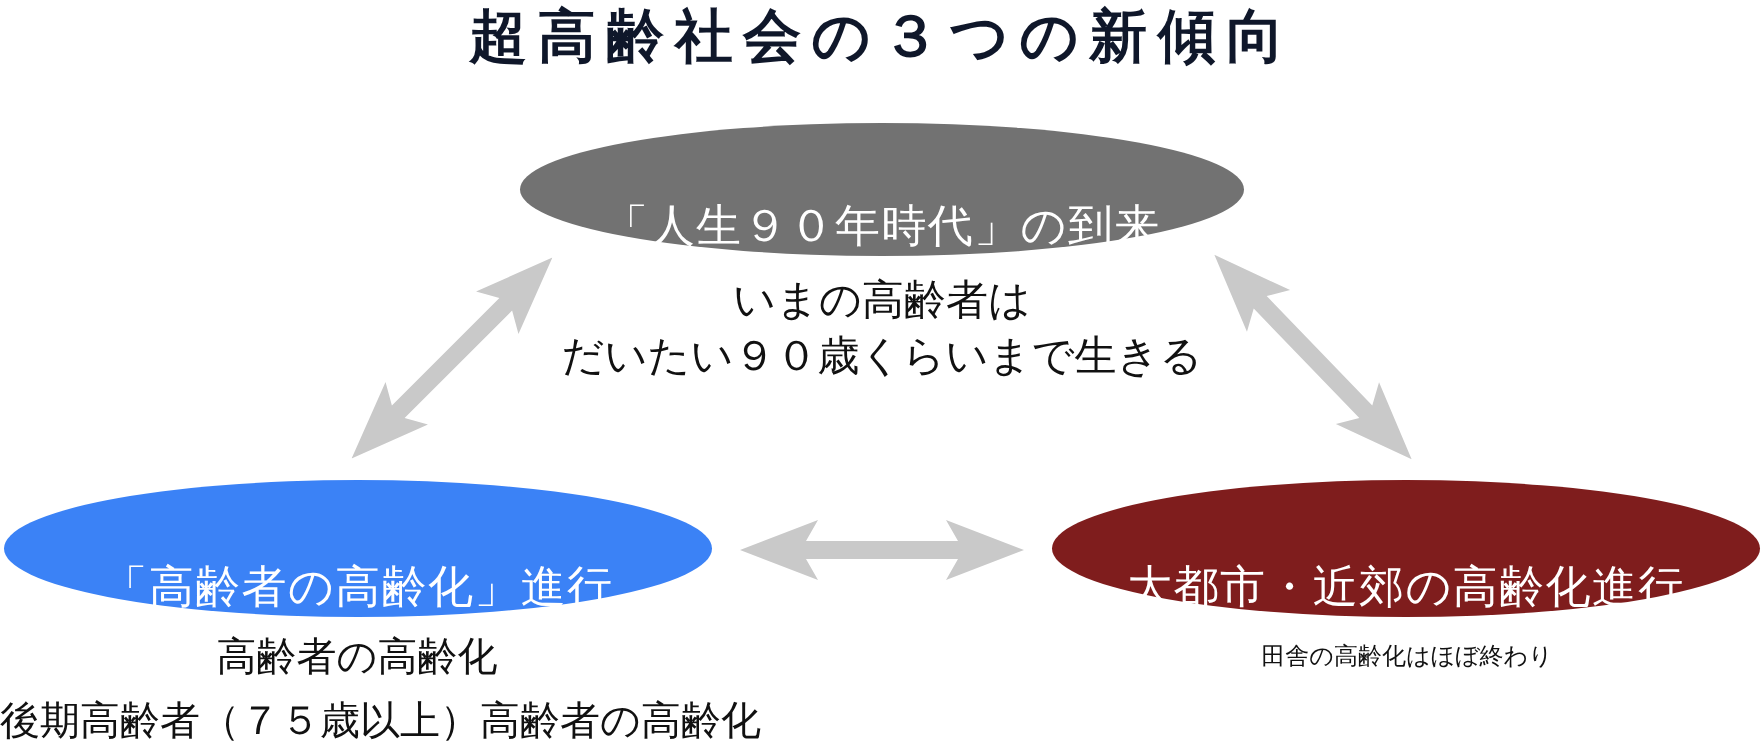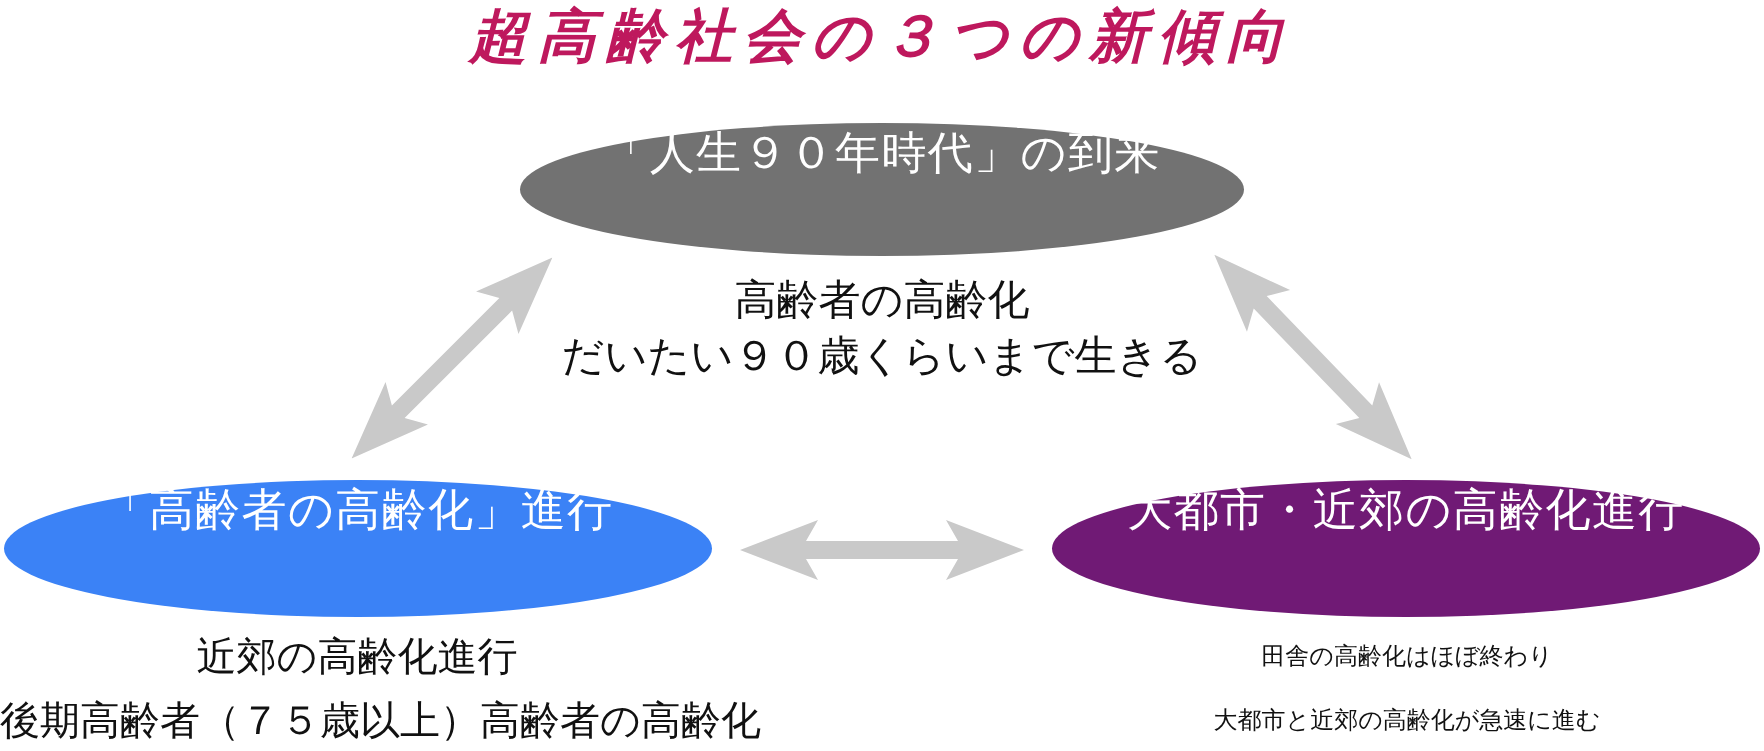--- a/index.html
+++ b/index.html
@@ -27,21 +27,21 @@
     letter-spacing: 0.18em;
     line-height: 72px;
     color: #e8600f;
     white-space: nowrap;
   }
   .ellipse {
     position: absolute;
     border-radius: 50%;
     background: #727272;
     display: flex;
-    align-items: flex-start;
+    align-items: flex-end;
     justify-content: center;
   }
   .ellipse-top    { left: 520px;  top: 123px; width: 724px; height: 133px; }
   .ellipse-left   { left: 4px;    top: 480px; width: 708px; height: 137px; }
   .ellipse-right  { left: 1052px; top: 480px; width: 708px; height: 137px; }
   .ellipse-label {
     color: #ffffff;
     font-size: 45px;
     font-weight: 500;
     letter-spacing: 0.03em;
@@ -64,44 +64,43 @@
   }
   .arrow-horizontal { left: 740px;  top: 518px; }
   .arrow-left-diag  { left: 310px;  top: 326px; transform: rotate(-45deg); }
   .arrow-right-diag { left: 1171px; top: 325px; transform: rotate(46deg); }
 </style>
 </head>
 <body>
 
 <div class="canvas">
 
-  <h1 class="title" style="color: #be185d; font-style: italic;">超高齢社会の３つの新傾向</h1>
+  <h1 class="title" style="color: #0f172a;">超高齢社会の３つの新傾向</h1>
 
   <div class="ellipse ellipse-top" style="background-color: rgb(114, 114, 114);">
     <span class="ellipse-label">「人生９０年時代」の到来</span>
   </div>
   <div class="caption caption-top">
-    <div>高齢者の高齢化</div>
+    <div>いまの高齢者は</div>
     <div>だいたい９０歳くらいまで生きる</div>
   </div>
 
   <div class="ellipse ellipse-left" style="background-color: #3b82f6;">
     <span class="ellipse-label">「高齢者の高齢化」進行</span>
   </div>
   <div class="caption caption-left">
-    <div>近郊の高齢化進行</div>
+    <div>高齢者の高齢化</div>
     <div>後期高齢者（７５歳以上）高齢者の高齢化</div>
   </div>
 
-  <div class="ellipse ellipse-right" style="background-color: #701a75;">
+  <div class="ellipse ellipse-right" style="background-color: #7f1d1d;">
     <span class="ellipse-label">大都市・近郊の高齢化進行</span>
   </div>
   <div class="caption caption-right">
     <div>田舎の高齢化はほぼ終わり</div>
-    <div>大都市と近郊の高齢化が急速に進む</div>
   </div>
 
   <svg class="arrow arrow-left-diag" viewBox="0 0 284 64" preserveAspectRatio="none">
     <path d="M 0 32 L 78 2 L 66 23 L 218 23 L 206 2 L 284 32 L 206 62 L 218 41 L 66 41 L 78 62 Z" fill="#c9c9c9"></path>
   </svg>
 
   <svg class="arrow arrow-right-diag" viewBox="0 0 284 64" preserveAspectRatio="none">
     <path d="M 0 32 L 78 2 L 66 23 L 218 23 L 206 2 L 284 32 L 206 62 L 218 41 L 66 41 L 78 62 Z" fill="#c9c9c9"></path>
   </svg>
 

